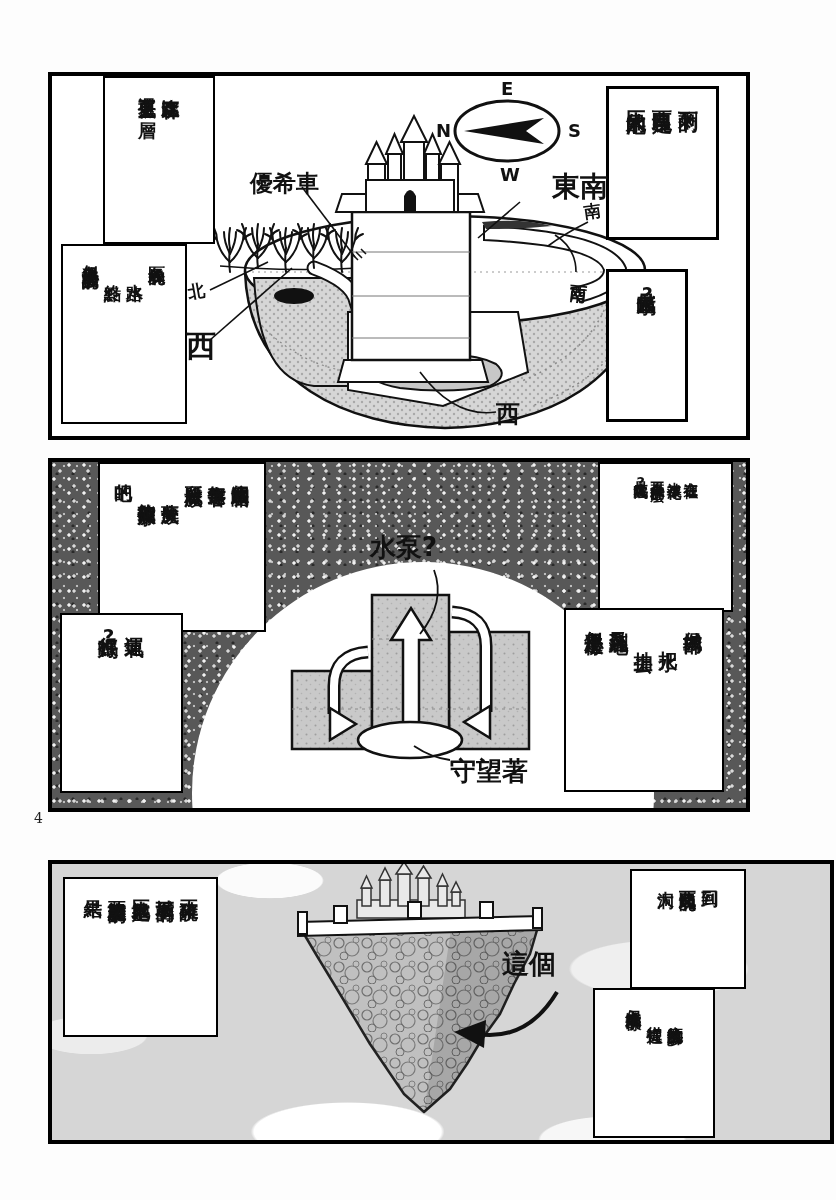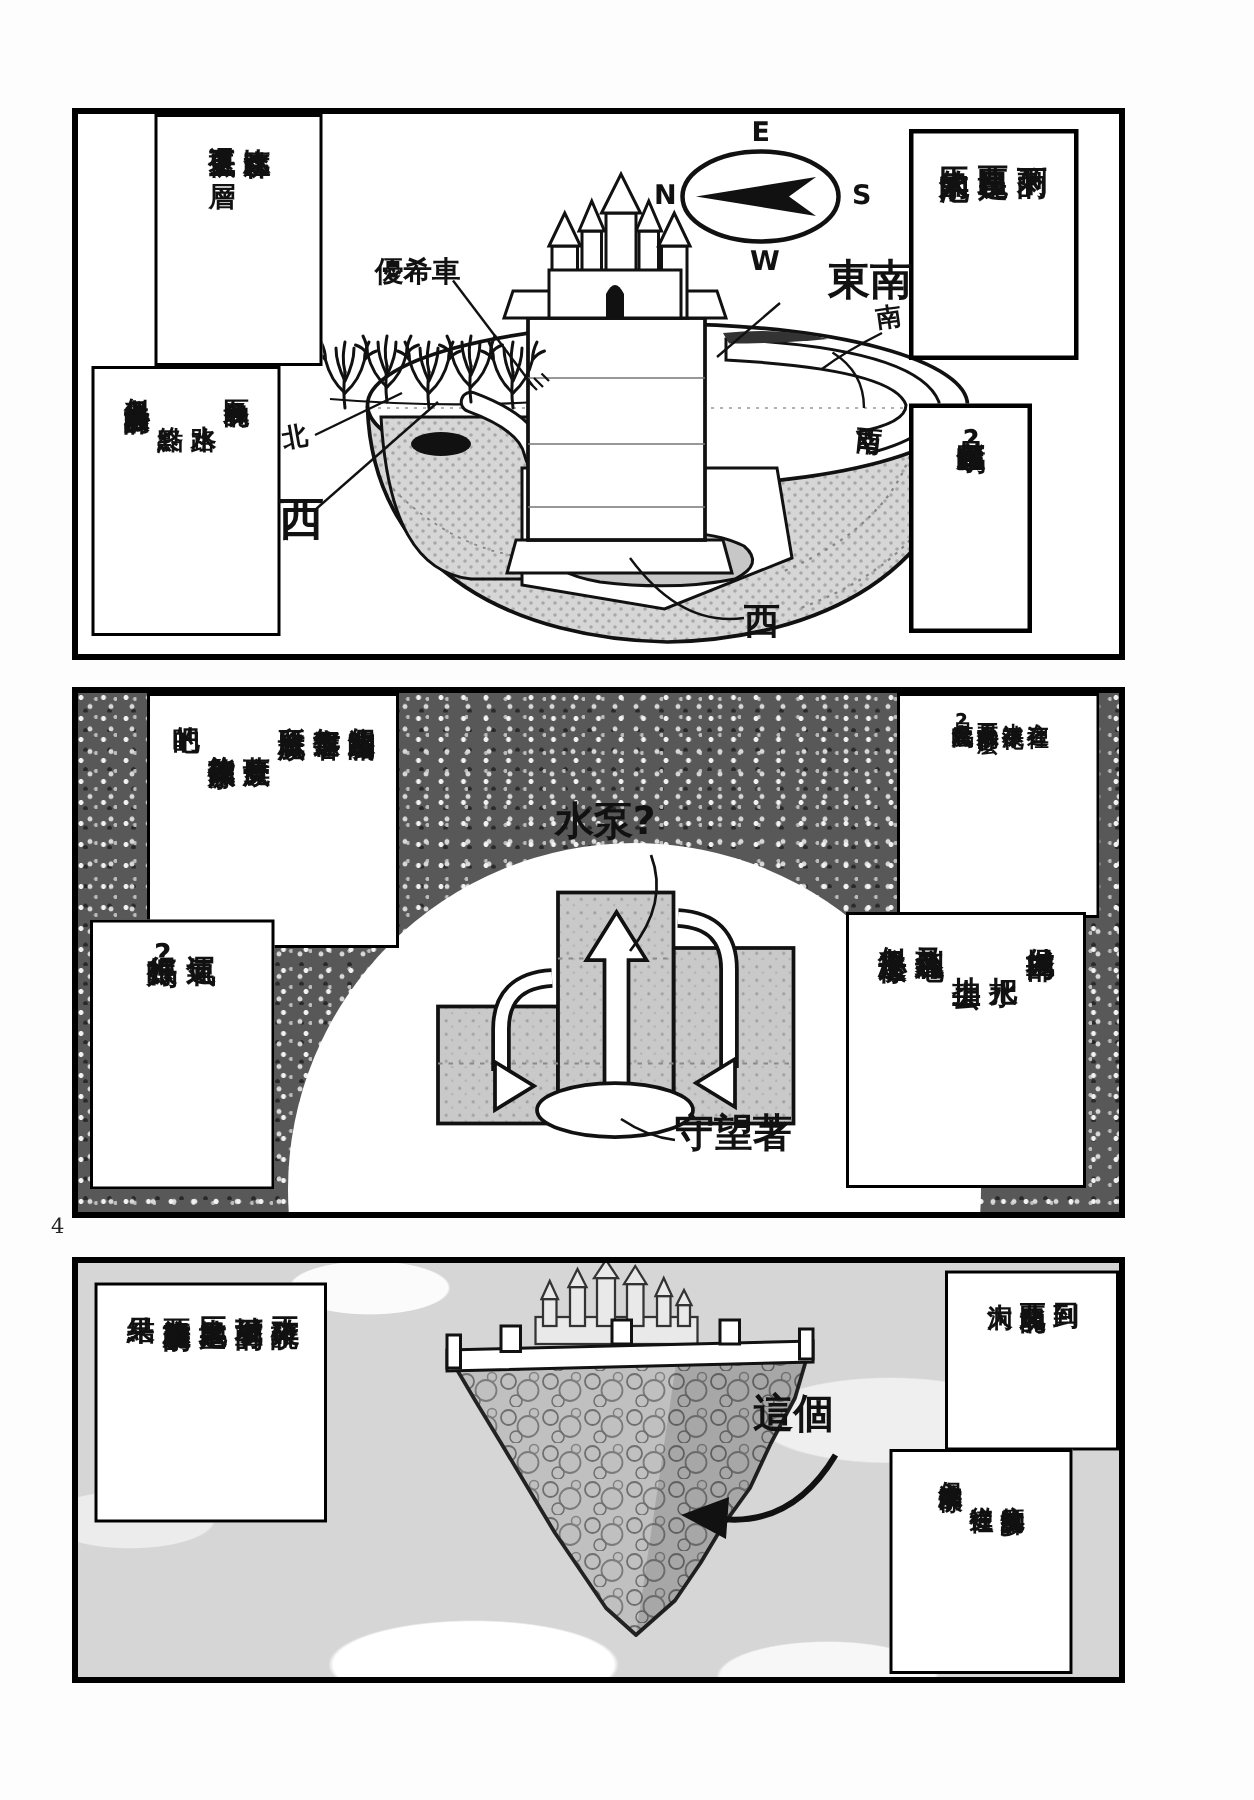--- a/index.html
+++ b/index.html
@@ -8,21 +8,21 @@
   .panel{position:absolute;background:#fff;border:4px solid #000;box-sizing:border-box;overflow:hidden;}
   #panel1{left:48px;top:72px;width:702px;height:368px;}
   #panel2{left:48px;top:458px;width:702px;height:354px;
     background-color:#585858;
     background-image:
       radial-gradient(circle at 2px 3px,#f2f2f2 1.4px,transparent 1.9px),
       radial-gradient(circle at 8px 9px,#d8d8d8 1.4px,transparent 1.9px),
       radial-gradient(circle at 12px 4px,#bdbdbd 1.1px,transparent 1.6px),
       radial-gradient(circle at 5px 12px,#2a2a2a 1.3px,transparent 1.8px);
     background-size:15px 14px,14px 15px,13px 12px,16px 13px;}
-  #panel3{left:48px;top:838px;width:702px;height:284px;
+  #panel3{left:48px;top:860px;width:786px;height:284px;
     background-color:#d6d6d6;
     background-image:
       radial-gradient(ellipse 120px 40px at 12% 14%,#ffffff 58%,transparent 60%),
       radial-gradient(ellipse 90px 30px at 28% 6%,#fbfbfb 58%,transparent 60%),
       radial-gradient(ellipse 150px 48px at 78% 38%,#efefef 58%,transparent 60%),
       radial-gradient(ellipse 170px 52px at 38% 97%,#ffffff 55%,transparent 57%),
       radial-gradient(ellipse 130px 42px at 72% 100%,#f7f7f7 55%,transparent 57%),
       radial-gradient(ellipse 100px 34px at 5% 62%,#ececec 55%,transparent 57%);}
   .vbox{position:absolute;background:#fff;border:2px solid #000;box-sizing:border-box;
         display:flex;justify-content:center;align-items:flex-start;padding:6px 5px;z-index:5;}
@@ -125,21 +125,21 @@
         <ellipse cx="455" cy="55" rx="52" ry="30" fill="#fff" stroke="#111" stroke-width="3"></ellipse>
         <path d="M412,55 L492,42 L474,55 L492,68 Z" fill="#111"></path>
       </g>
     </svg>
 
     <div class="hlabel" style="left:449px;top:2px;font-size:18px;">E</div>
     <div class="hlabel" style="left:384px;top:44px;font-size:18px;">N</div>
     <div class="hlabel" style="left:516px;top:44px;font-size:18px;">S</div>
     <div class="hlabel" style="left:448px;top:88px;font-size:18px;">W</div>
 
-    <div class="hlabel" style="left:198px;top:92px;font-size:19px;">優希車</div>
+    <div class="hlabel" style="left:198px;top:92px;font-size:23px;">優希車</div>
     <div class="hlabel" style="left:460px;top:92px;font-size:28px;margin-left:40px;">東南</div>
     <div class="hlabel" style="left:532px;top:124px;font-size:17px;transform:rotate(-8deg);">南</div>
     <div class="vlabel" style="left:518px;top:196px;font-size:17px;transform:rotate(6deg);">南西</div>
     <div class="hlabel" style="left:444px;top:322px;font-size:24px;">西</div>
     <div class="hlabel" style="left:136px;top:204px;font-size:17px;transform:rotate(-10deg);">北</div>
     <div class="hlabel" style="left:134px;top:250px;font-size:30px;">西</div>
 
     <div class="vbox" style="left:51px;top:0px;width:112px;height:168px;">
       <div class="vtext" style="font-size:18px;">比森林區
 還要更低　一層</div>
@@ -187,21 +187,21 @@
 
       <path d="M351,268 L351,178 L339,178 L359,146 L379,178 L367,178 L367,268 Z" fill="#fff" stroke="#111" stroke-width="2.5"></path>
 
       <ellipse cx="358" cy="278" rx="52" ry="18" fill="#fff" stroke="#111" stroke-width="2.5"></ellipse>
 
       <path d="M382,108 Q394,140 368,172" stroke="#111" stroke-width="1.8" fill="none"></path>
       <path d="M398,298 Q380,296 362,284" stroke="#111" stroke-width="1.8" fill="none"></path>
     </svg>
 
     <div class="hlabel" style="left:318px;top:68px;font-size:26px;">水泵?</div>
-    <div class="hlabel" style="left:398px;top:276px;font-size:26px;">守望著</div>
+    <div class="hlabel" style="left:398px;top:292px;font-size:26px;">守望著</div>
 
     <div class="vbox" style="left:46px;top:0px;width:168px;height:170px;">
       <div class="vtext" style="font-size:18px;">這個水路相關
 無事運作著
 所以惡魔族
 　夢魔族
 　能夠確保水源
 的吧</div>
     </div>
     <div class="vbox" style="left:8px;top:151px;width:123px;height:180px;">

